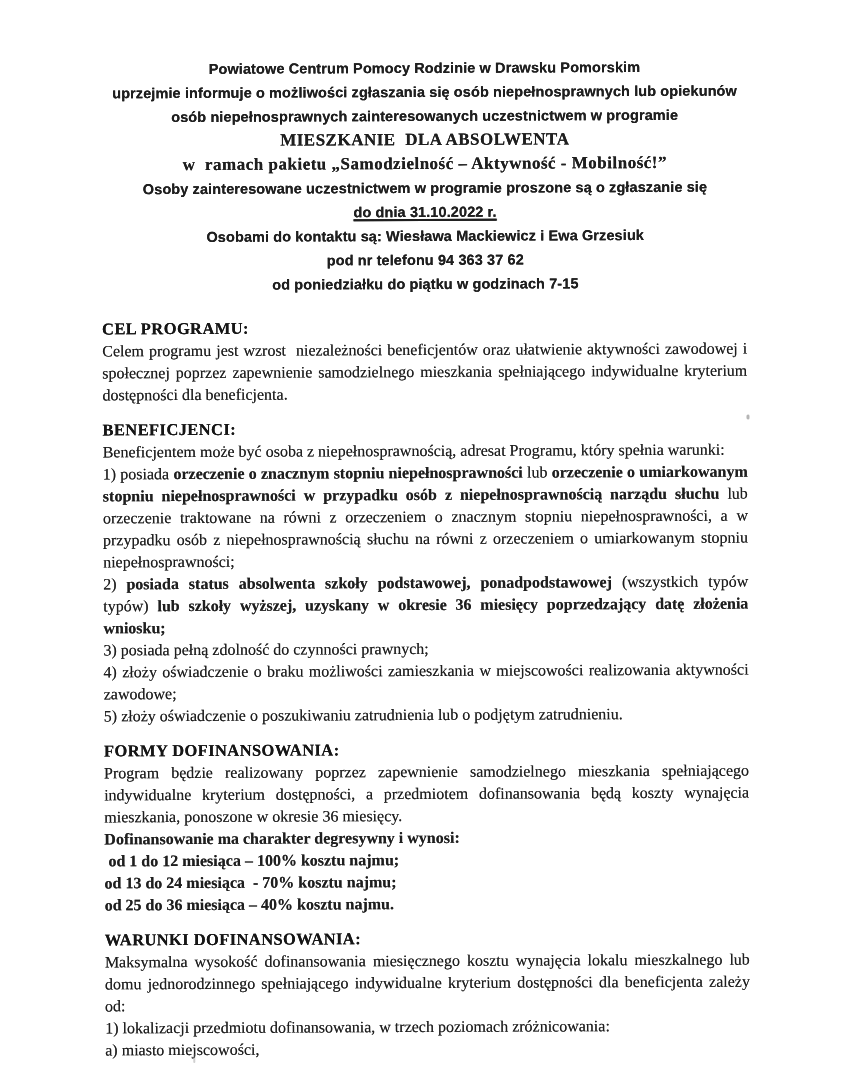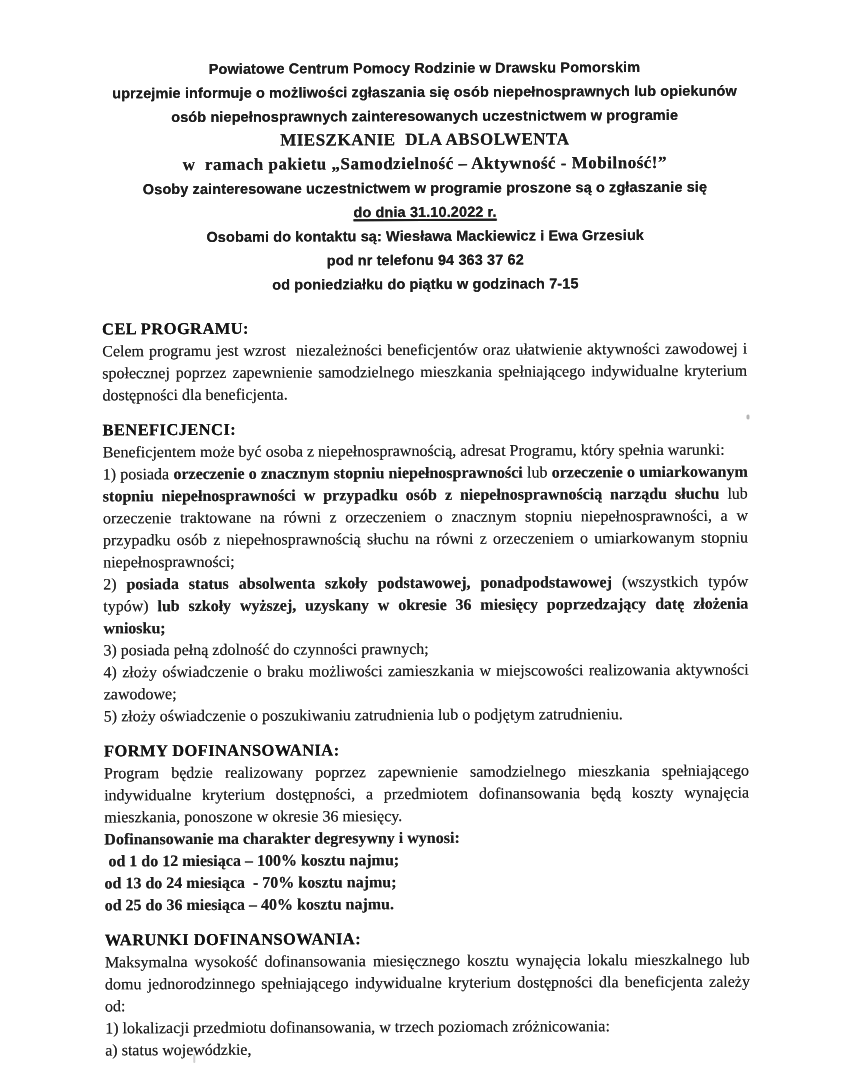--- a/index.html
+++ b/index.html
@@ -113,18 +113,18 @@
         <p class="para"><span>Program będzie realizowany poprzez zapewnienie samodzielnego mieszkania spełniającego indywidualne kryterium dostępności, a przedmiotem dofinansowania będą koszty wynajęcia mieszkania, ponoszone w okresie 36 miesięcy.</span></p>
         <p class="para"><span class="b">Dofinansowanie ma charakter degresywny i wynosi:</span></p>
         <p class="para"><span class="b"> od 1 do 12 miesiąca – 100% kosztu najmu;</span></p>
         <p class="para"><span class="b">od 13 do 24 miesiąca  - 70% kosztu najmu;</span></p>
         <p class="para"><span class="b">od 25 do 36 miesiąca – 40% kosztu najmu.</span></p>
       </section>
       <section>
         <h2 class="sec-heading">WARUNKI DOFINANSOWANIA:</h2>
         <p class="para"><span>Maksymalna wysokość dofinansowania miesięcznego kosztu wynajęcia lokalu mieszkalnego lub domu jednorodzinnego spełniającego indywidualne kryterium dostępności dla beneficjenta zależy od:</span></p>
         <p class="para"><span>1) lokalizacji przedmiotu dofinansowania, w trzech poziomach zróżnicowania:</span></p>
-        <p class="para"><span>a) status wojewódzkie,</span></p>
+        <p class="para"><span>a) miasto miejscowości,</span></p>
       </section>
     </main>
   <div class="speck speck-1"></div>
   <div class="speck speck-2"></div>
 </div>
 
 </body></html>

